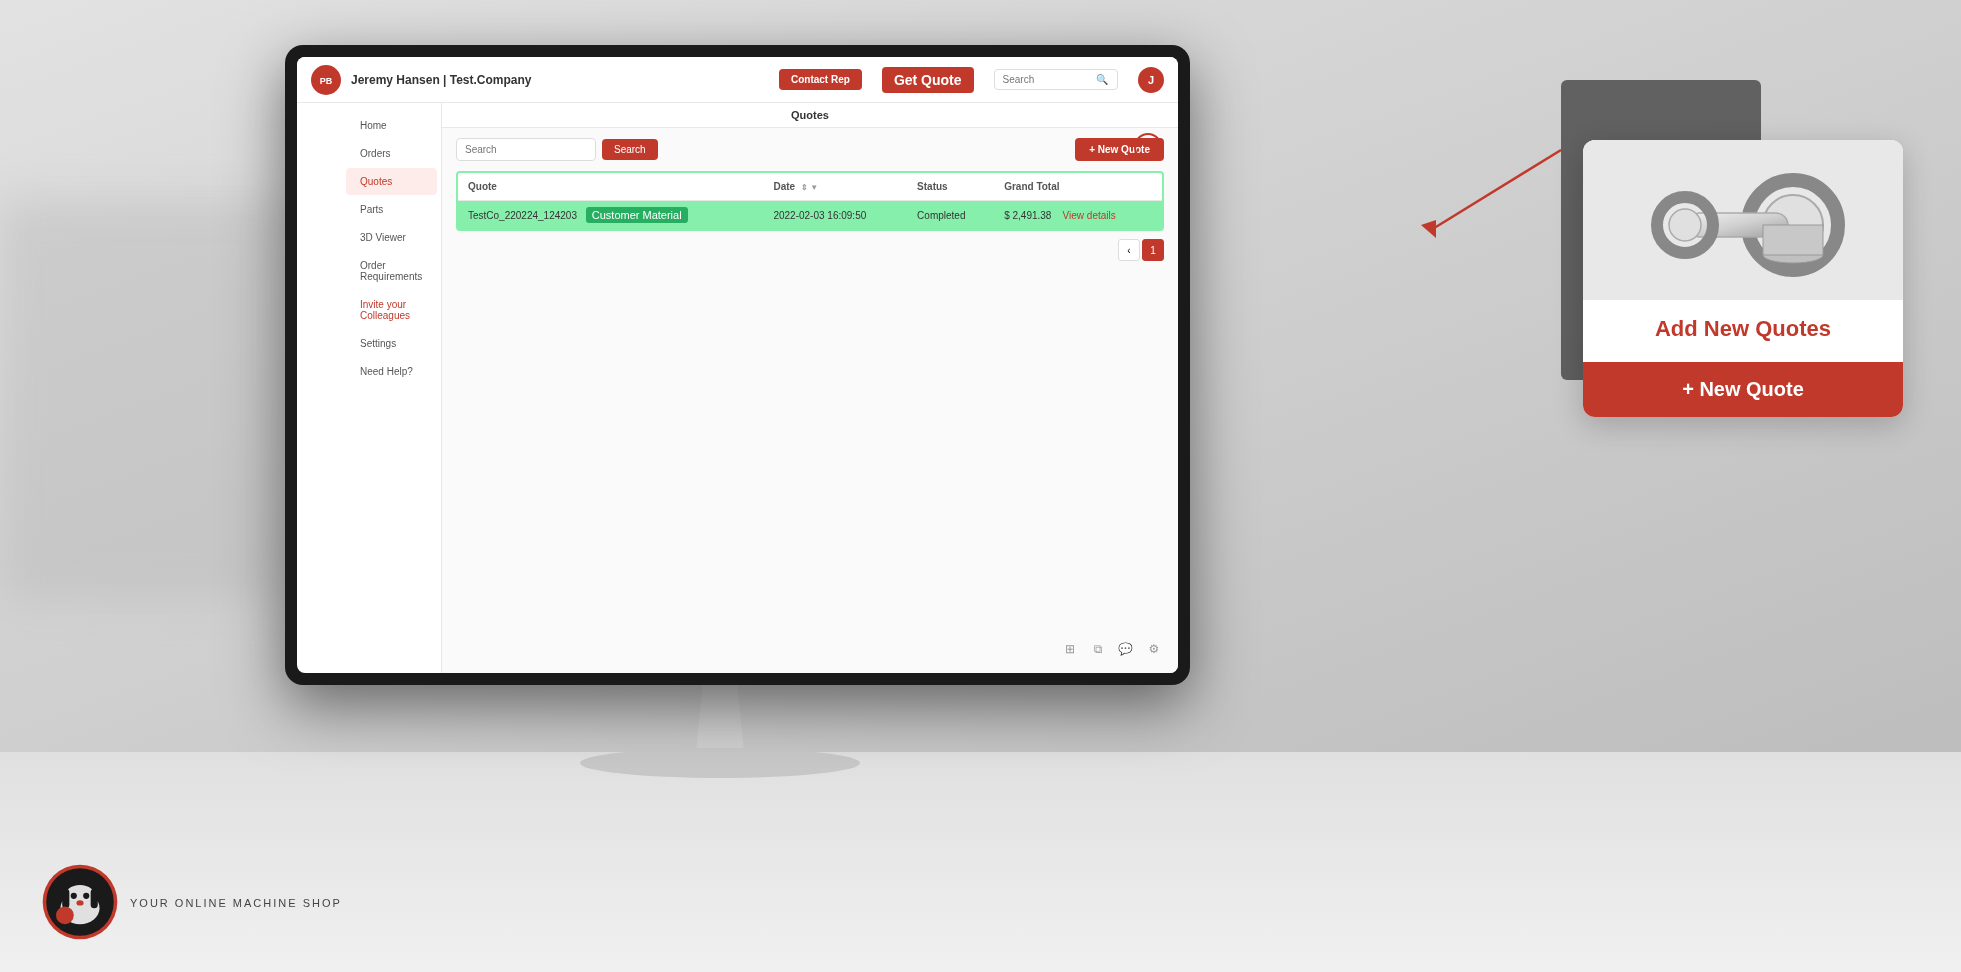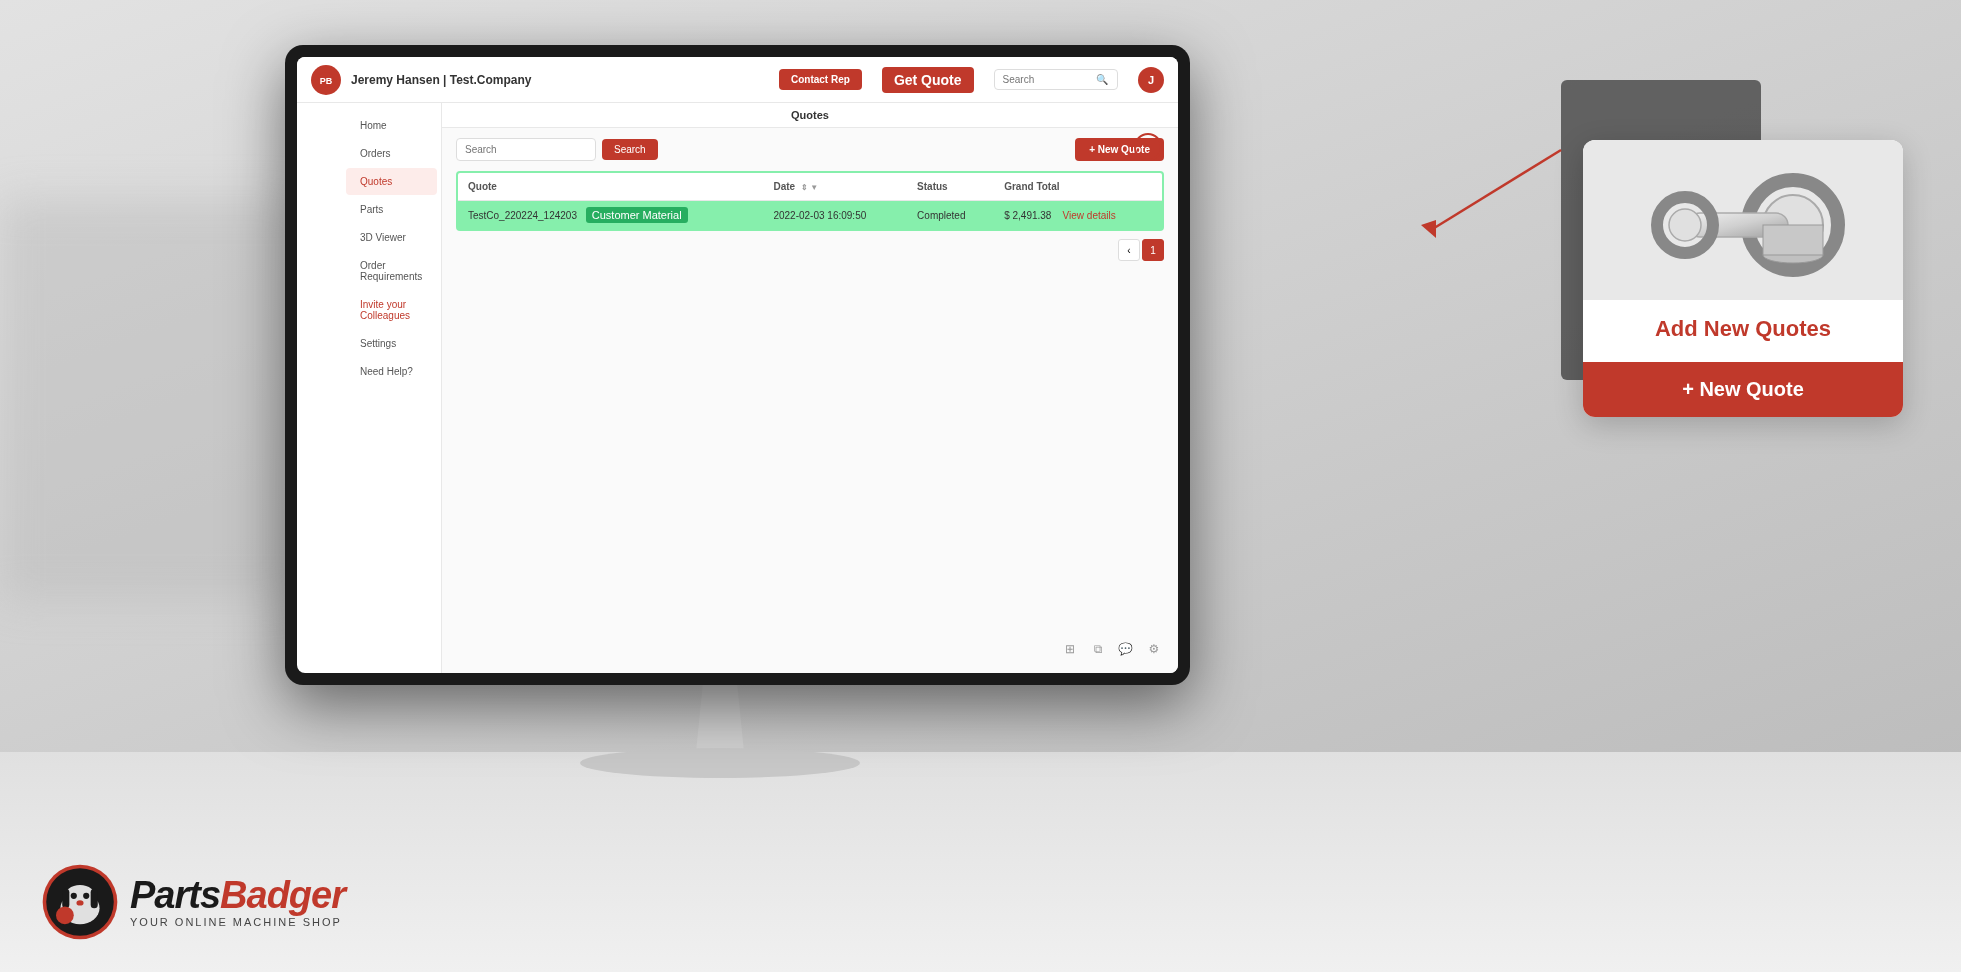--- a/index.html
+++ b/index.html
@@ -643,18 +643,15 @@
     <rect x="57" y="30" width="8" height="22" rx="4" fill="#1a1a1a"></rect>
 
     <circle cx="38" cy="38" r="3.5" fill="#1a1a1a"></circle>
     <circle cx="52" cy="38" r="3.5" fill="#1a1a1a"></circle>
 
     <ellipse cx="45" cy="46" rx="4" ry="3" fill="#c0392b"></ellipse>
 
     <circle cx="28" cy="60" r="10" fill="#c0392b"></circle>
   </svg>
   <div class="brand-text-area">
-    <div class="brand-name">
-      <span style="color:#1a1a1a;">Parts</span><span style="color:#c0392b;">Badger</span>
-    </div>
     <div class="brand-tagline">YOUR ONLINE MACHINE SHOP</div>
   </div>
 </div>
 
 </body></html>

